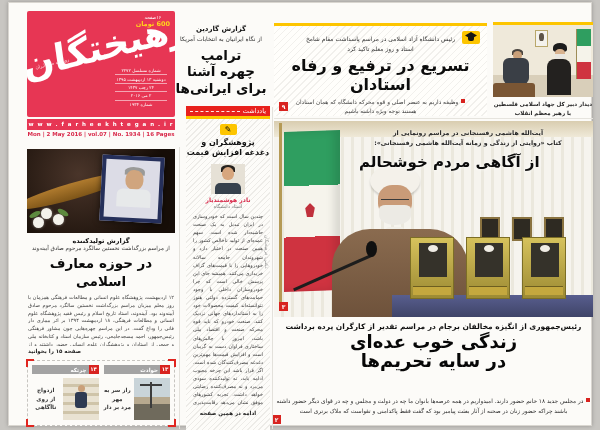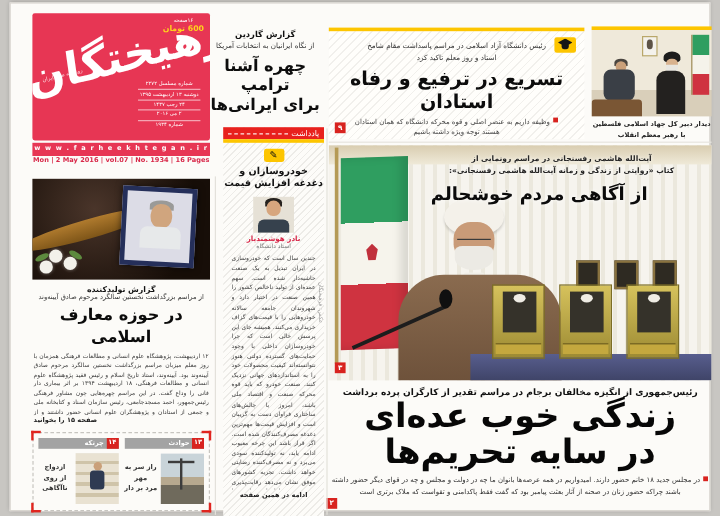--- a/index.html
+++ b/index.html
@@ -146,21 +146,21 @@
   #mp-headline { position:absolute; right:16px; top:32px; width:218px; direction:rtl; text-align:left;
                  font-size:15px; font-weight:bold; color:#0b0b0b;
                  text-shadow:0 0 4px rgba(255,255,255,.95); }
   #mp-badge { left:5px; bottom:6px; }
   #credit { left:255px; top:232px; writing-mode:vertical-rl; font-size:4.6px; color:#9a9a9a; height:70px; }
 
   
   #rouhani-kicker { left:265px; top:319px; width:319px; direction:rtl; text-align:center;
                     font-size:7.5px; font-weight:bold; color:#111; }
   #rouhani-headline { left:265px; top:329px; width:319px; direction:rtl; text-align:center;
-                      font-size:28px; font-weight:bold; color:#070707; line-height:1.07;
+                      font-size:18px; font-weight:bold; color:#070707; line-height:1.07;
                       letter-spacing:-0.5px; }
   #rouhani-sub { left:267px; top:394px; width:315px; direction:rtl; text-align:center;
                  font-size:5.8px; color:#2e2e2e; line-height:1.7; }
   #rouhani-badge { left:263px; top:412px; }
 
   
   #memorial-photo { left:18px; top:146px; width:148px; height:84px; overflow:hidden;
                     background:radial-gradient(circle at 35% 30%, #4a352a, #170e08 75%); }
   #mem-wood { position:absolute; left:-14px; top:34px; width:120px; height:16px;
               background:linear-gradient(180deg,#b07b2e,#7e5518); border-radius:50%;
@@ -232,36 +232,36 @@
         <span>شماره ۱۹۳۴</span>
       </div>
     </div>
     <div class="abs" id="wwwbar">w w w . f a r h e e k h t e g a n . i r</div>
     <div class="abs" id="dateline">Mon | 2 May 2016 | vol.07 | No. 1934 | 16 Pages</div>
 
     <div class="abs" id="trump">
       <div class="k1">گزارش گاردین</div>
       <div class="k2">از نگاه ایرانیان به انتخابات آمریکا</div>
       <div class="hl">
+        <div>ترامپ</div>
         <div>چهره آشنا</div>
-        <div>ترامپ</div>
         <div>برای ایرانی‌ها</div>
       </div>
       <span class="badge">۴</span>
     </div>
 
     <div class="abs rtl" id="note-col">
       <div id="note-header">
         <span>یادداشت</span>
         <span class="dash"></span>
       </div>
       <div id="note-yellow"></div>
       <div id="pencil-badge">✎</div>
       <div class="hl">
-        <div>خودروسازان و</div>
+        <div>پژوهشگران و</div>
         <div>دغدغه افزایش قیمت</div>
       </div>
       <div id="note-portrait">
         <span class="hair"></span>
         <span class="head"></span>
         <span class="suit"></span>
       </div>
       <div id="note-author">نادر هوشمندیار</div>
       <div id="note-author-title">استاد دانشگاه</div>
       <div id="note-body">چندین سال است که خودروسازی در ایران تبدیل به یک صنعت حاشیه‌دار شده است. سهم عمده‌ای از تولید ناخالص کشور را همین صنعت در اختیار دارد و شهروندان جامعه سالانه خودروهایی را با قیمت‌های گزاف خریداری می‌کنند. همیشه جای این پرسش خالی است که چرا خودروسازان داخلی با وجود حمایت‌های گسترده دولتی هنوز نتوانسته‌اند کیفیت محصولات خود را به استانداردهای جهانی نزدیک کنند. صنعت خودرو که باید قوه محرکه صنعت و اقتصاد ملی باشد، امروز با چالش‌های ساختاری فراوان دست به گریبان است و افزایش قیمت‌ها مهم‌ترین دغدغه مصرف‌کنندگان شده است. اگر قرار باشد این چرخه معیوب ادامه یابد، نه تولیدکننده سودی می‌برد و نه مصرف‌کننده رضایتی خواهد داشت. تجربه کشورهای موفق نشان می‌دهد رقابت‌پذیری و حضور در بازارهای جهانی تنها راه نجات این صنعت است و تا آن زمان سخن گفتن از خودکفایی چه سود می‌بخشد؟</div>

